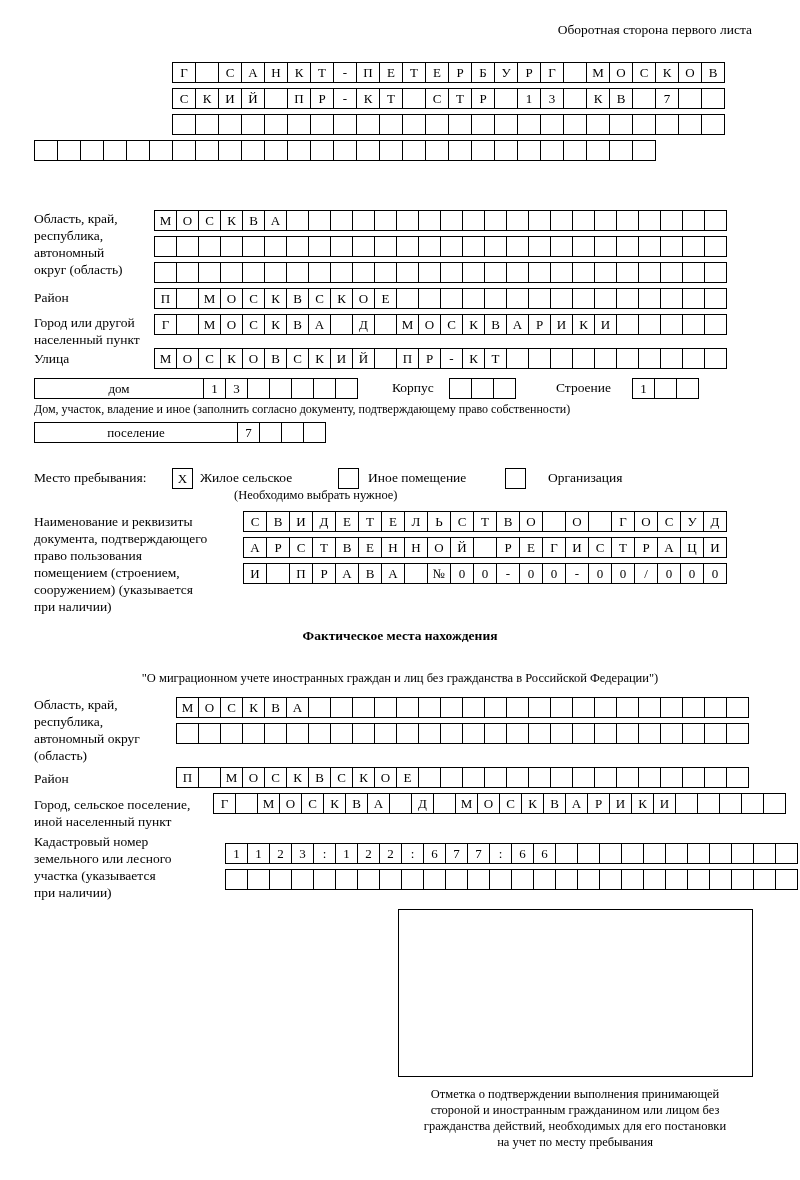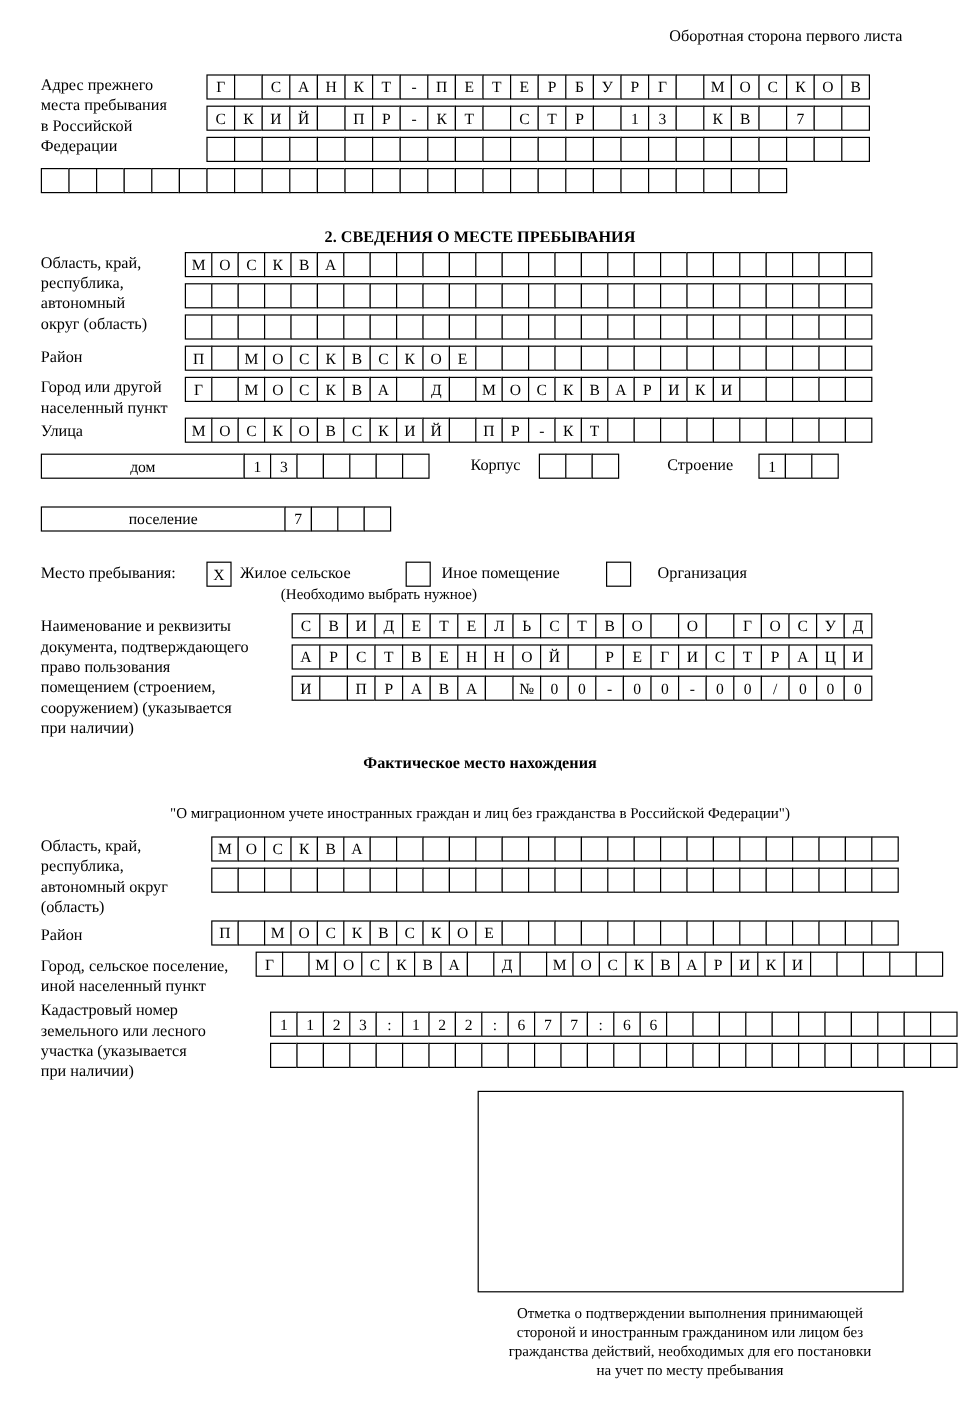--- a/index.html
+++ b/index.html
@@ -94,24 +94,20 @@
     vertical-align: middle;
   }
 </style>
 </head>
 <body>
 
 <div class="page">
 
   <div class="abs hdr-right">Оборотная сторона первого листа</div>
 
-  <div class="abs lbl" style="top:62px; left:34px; width:140px;">Адрес прежнего
-места пребывания
-в Российской
-Федерации</div>
 
   <div class="abs cells" id="prev-row-0" style="top:62px; left:172px;">
       <div class="cell" style="width: 24px;">Г</div>
       <div class="cell" style="width: 24px;"></div>
       <div class="cell" style="width: 24px;">С</div>
       <div class="cell" style="width: 24px;">А</div>
       <div class="cell" style="width: 24px;">Н</div>
       <div class="cell" style="width: 24px;">К</div>
       <div class="cell" style="width: 24px;">Т</div>
       <div class="cell" style="width: 24px;">-</div>
@@ -208,21 +204,20 @@
       <div class="cell" style="width: 24px;"></div>
       <div class="cell" style="width: 24px;"></div>
       <div class="cell" style="width: 24px;"></div>
       <div class="cell" style="width: 24px;"></div>
       <div class="cell" style="width: 24px;"></div>
       <div class="cell" style="width: 24px;"></div>
       <div class="cell" style="width: 24px;"></div>
     </div>
 
 
-  <div class="abs title" style="top:190px; left:0px; width:800px;">2. СВЕДЕНИЯ О МЕСТЕ ПРЕБЫВАНИЯ</div>
 
   <div class="abs lbl" style="top:210px; left:34px; width:150px;">Область, край,
 республика,
 автономный
 округ (область)</div>
   <div class="abs cells" id="s2-region-0" style="top:210px; left:154px;">
       <div class="cell" style="width: 23px;">М</div>
       <div class="cell" style="width: 23px;">О</div>
       <div class="cell" style="width: 23px;">С</div>
       <div class="cell" style="width: 23px;">К</div>
@@ -413,20 +408,21 @@
       <div class="cell" style="width: 23px;"></div>
       <div class="cell" style="width: 23px;"></div>
     </div>
   <div class="abs lbl" style="top:379px; left:556px;">Строение</div>
   <div class="abs cells" id="s2-stroenie" style="top:378px; left:632px;">
       <div class="cell" style="width: 23px;">1</div>
       <div class="cell" style="width: 23px;"></div>
       <div class="cell" style="width: 23px;"></div>
     </div>
 
+  <div class="abs note" style="top:402px; left:34px;">Дом, участок, владение и иное (заполнить согласно документу, подтверждающему право собственности)</div>
 
   <div class="abs boxlabel" style="top:422px; left:34px; width:204px;">поселение</div>
   <div class="abs cells" id="s2-flat" style="top:422px; left:237px;">
       <div class="cell" style="width: 23px;">7</div>
       <div class="cell" style="width: 23px;"></div>
       <div class="cell" style="width: 23px;"></div>
       <div class="cell" style="width: 23px;"></div>
     </div>
 
   <div class="abs lbl" style="top:469px; left:34px;">Место пребывания:</div>
@@ -507,21 +503,21 @@
       <div class="cell" style="width: 24px;">0</div>
       <div class="cell" style="width: 24px;">-</div>
       <div class="cell" style="width: 24px;">0</div>
       <div class="cell" style="width: 24px;">0</div>
       <div class="cell" style="width: 24px;">/</div>
       <div class="cell" style="width: 24px;">0</div>
       <div class="cell" style="width: 24px;">0</div>
       <div class="cell" style="width: 24px;">0</div>
     </div>
 
-  <div class="abs title" style="top:628px; left:0px; width:800px;">Фактическое место нахождения</div>
+  <div class="abs title" style="top:628px; left:0px; width:800px;">Фактическое места нахождения</div>
   <div class="abs caption" style="top:670px; left:0px; width:800px;">"О миграционном учете иностранных граждан и лиц без гражданства в Российской Федерации")</div>
 
   <div class="abs lbl" style="top:696px; left:34px; width:150px;">Область, край,
 республика,
 автономный округ
 (область)</div>
   <div class="abs cells" id="s3-region-0" style="top:697px; left:176px;">
       <div class="cell" style="width: 23px;">М</div>
       <div class="cell" style="width: 23px;">О</div>
       <div class="cell" style="width: 23px;">С</div>

